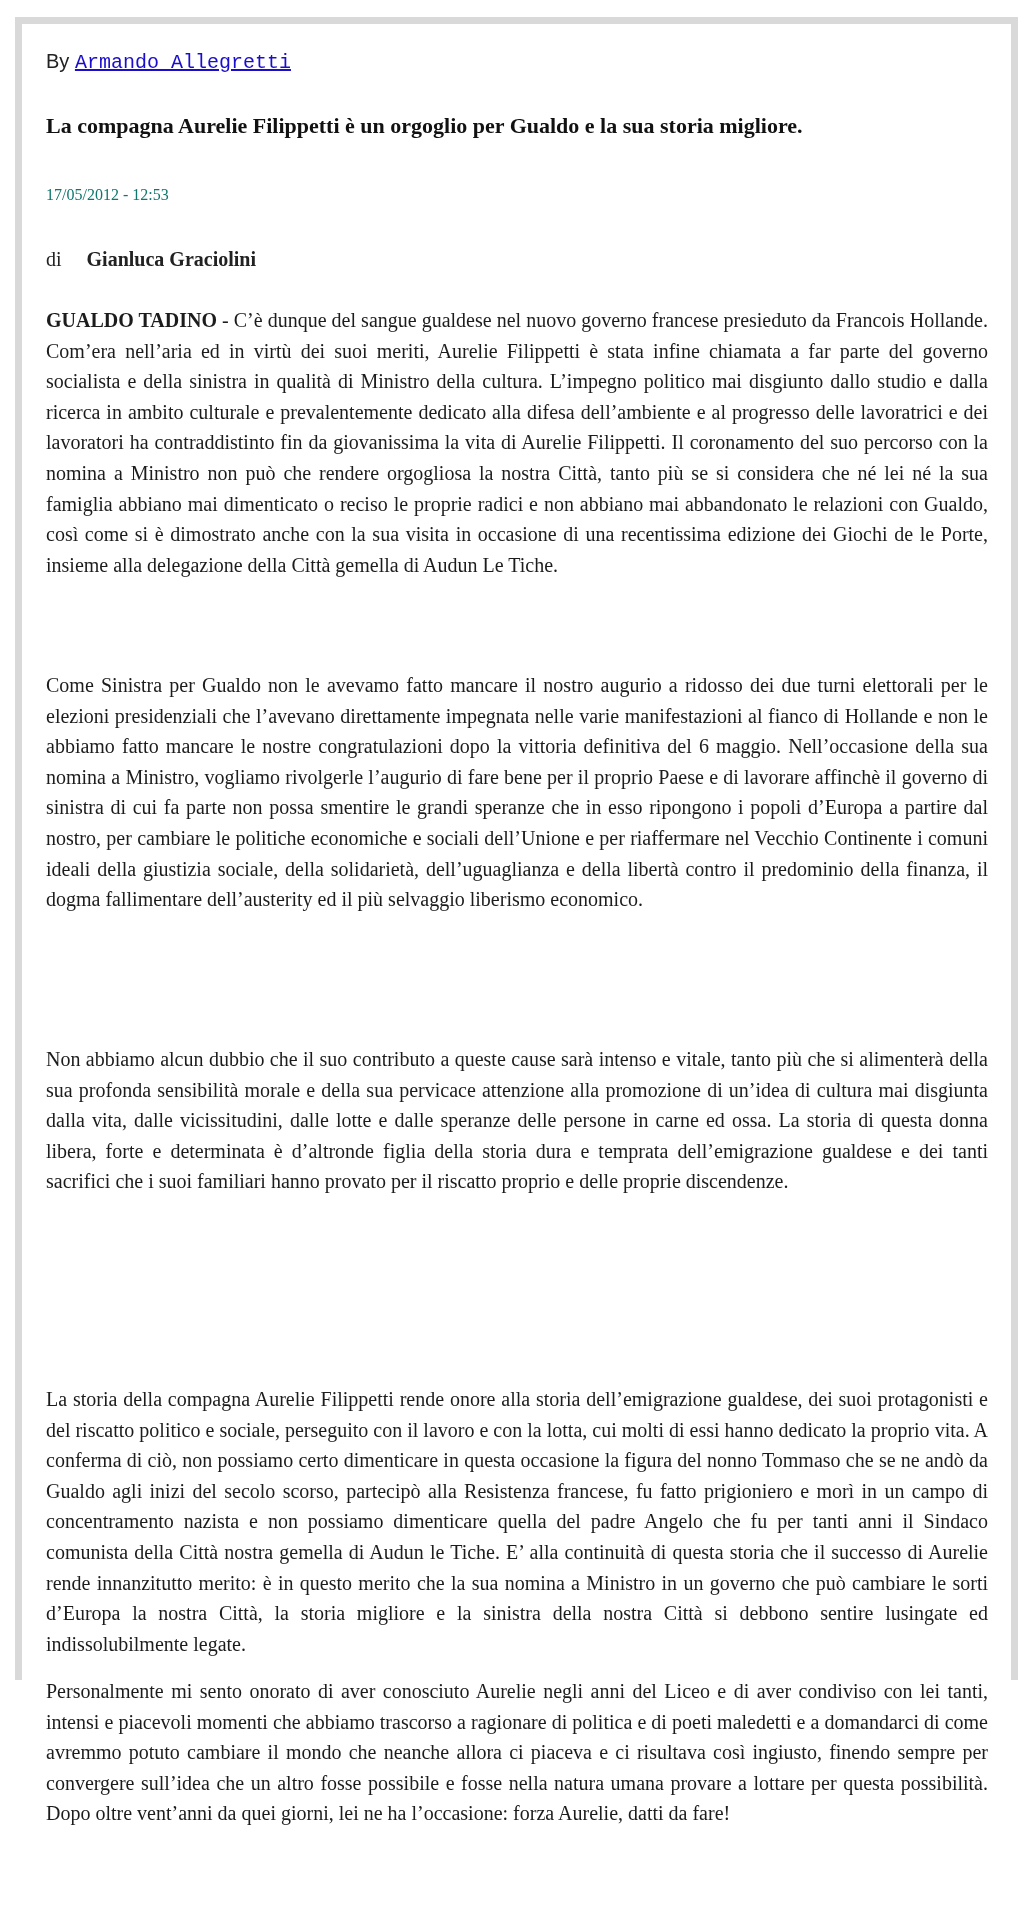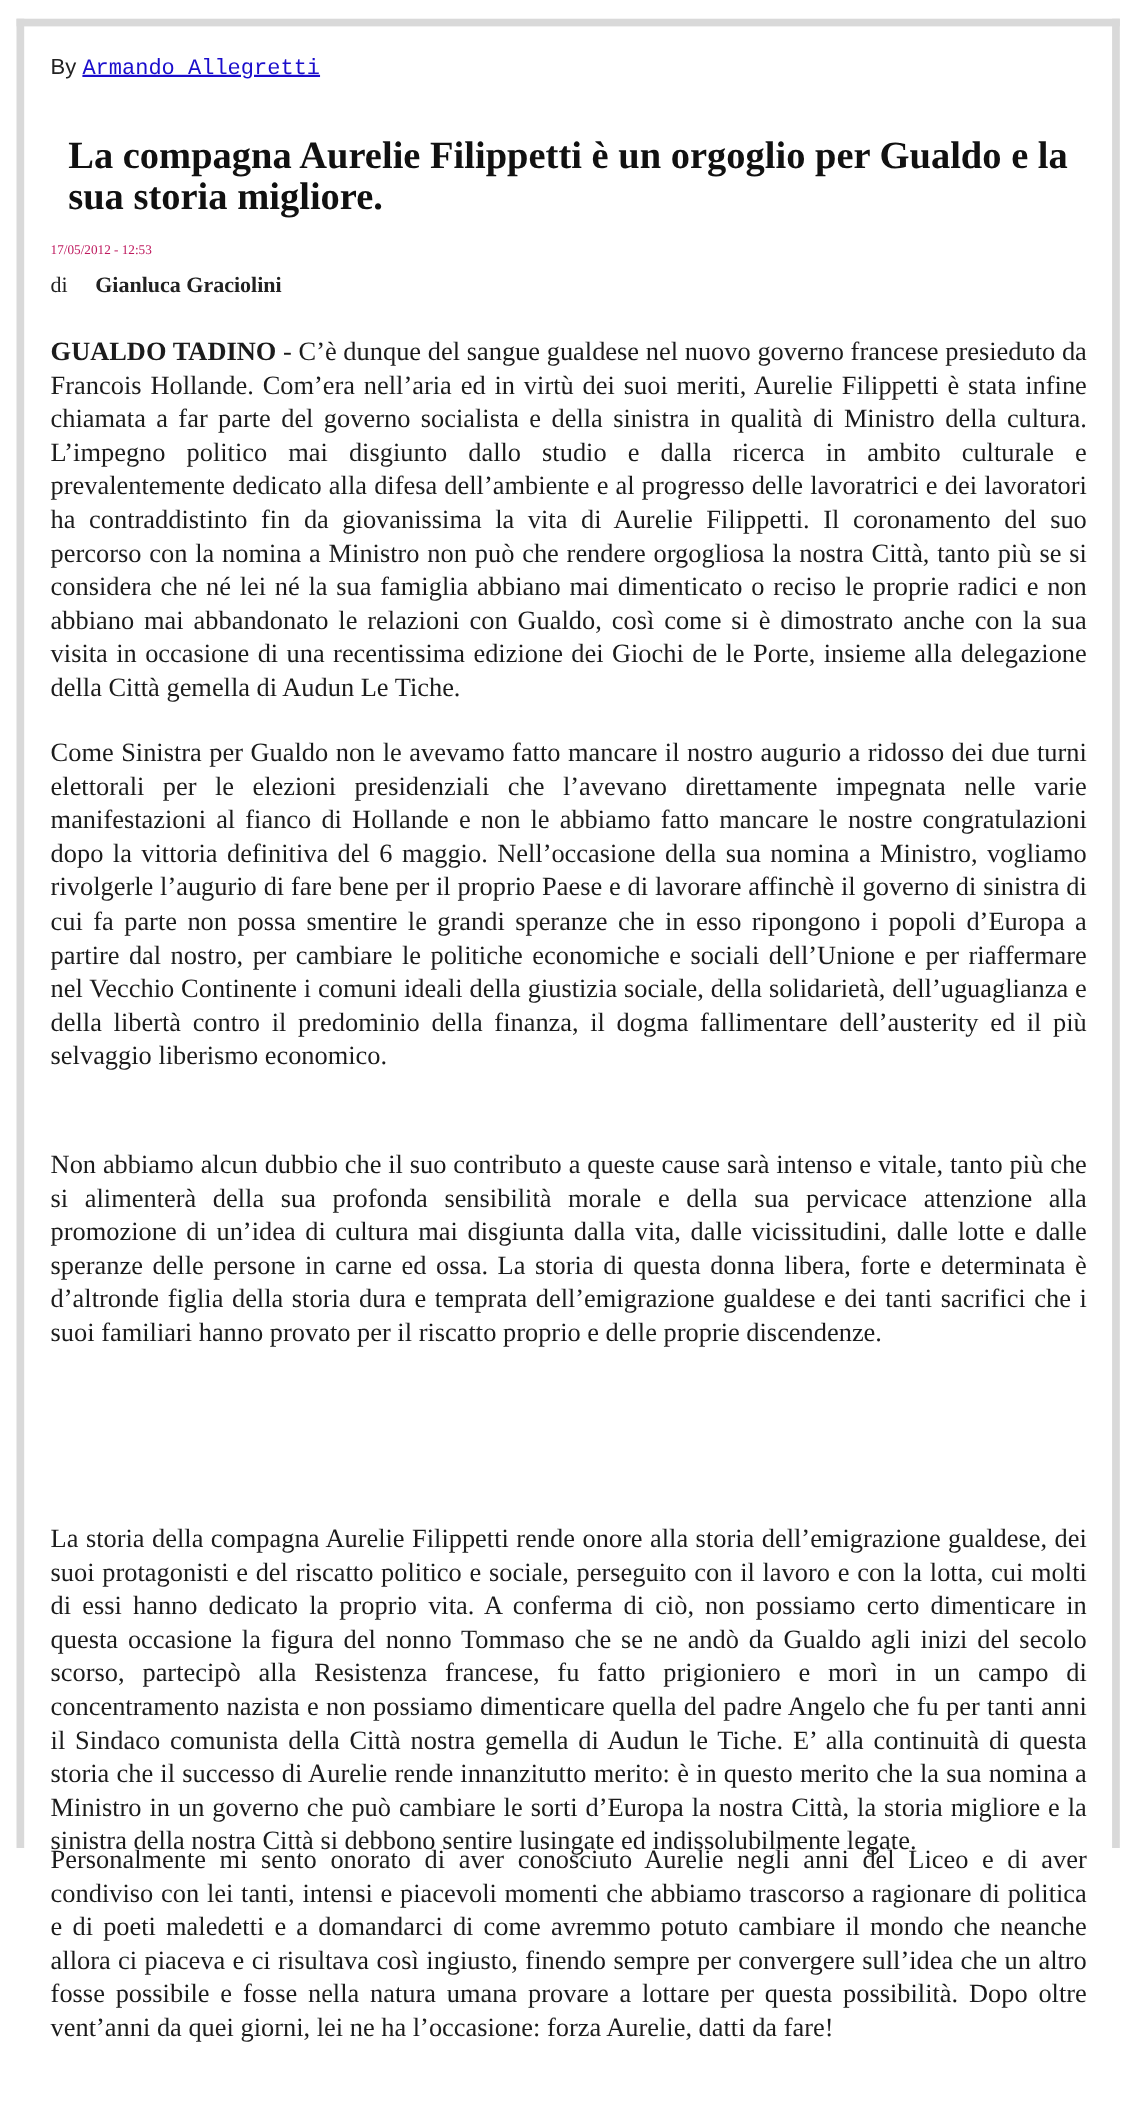--- a/index.html
+++ b/index.html
@@ -15,28 +15,28 @@
     color: #1a1a1a;
   }
   .byline {
     position: absolute; top: 50px; left: 0;
     font-family: "Liberation Sans", "DejaVu Sans", sans-serif;
     font-size: 20px; color: #222;
   }
   .byline a { color: #1a0dcc; text-decoration: underline; font-family: Liberation Mono, monospace; }
   .title {
     position: absolute; top: 107px; left: 0; width: 942px;
-    font-size: 35px; font-weight: bold; line-height: 37px; margin: 16px; color: #111;
+    font-size: 22px; font-weight: bold; line-height: 37px; margin: 0; color: #111;
   }
-  .date { position: absolute; top: 186px; left: 0; font-size: 12px; color: #be185d; margin-top: 34px; }
+  .date { position: absolute; top: 186px; left: 0; font-size: 16px; color: #0f766e; }
   .author { position: absolute; top: 248px; left: 0; font-size: 20px; color: #222; }
   .author b { font-weight: bold; margin-left: 20px; }
   .para {
     position: absolute; left: 0; width: 942px; margin: 0;
-    font-size: 24px; line-height: 30.6px; text-align: justify; color: #1c1c1c;
+    font-size: 20px; line-height: 30.6px; text-align: justify; color: #1c1c1c;
   }
   .para b { font-weight: bold; }
   #p1 { top: 305px; }
   #p2 { top: 670px; }
   #p3 { top: 1044px; }
   #p4 { top: 1384px; }
   #p5 { top: 1676px; }
 </style>
 </head>
 <body>

